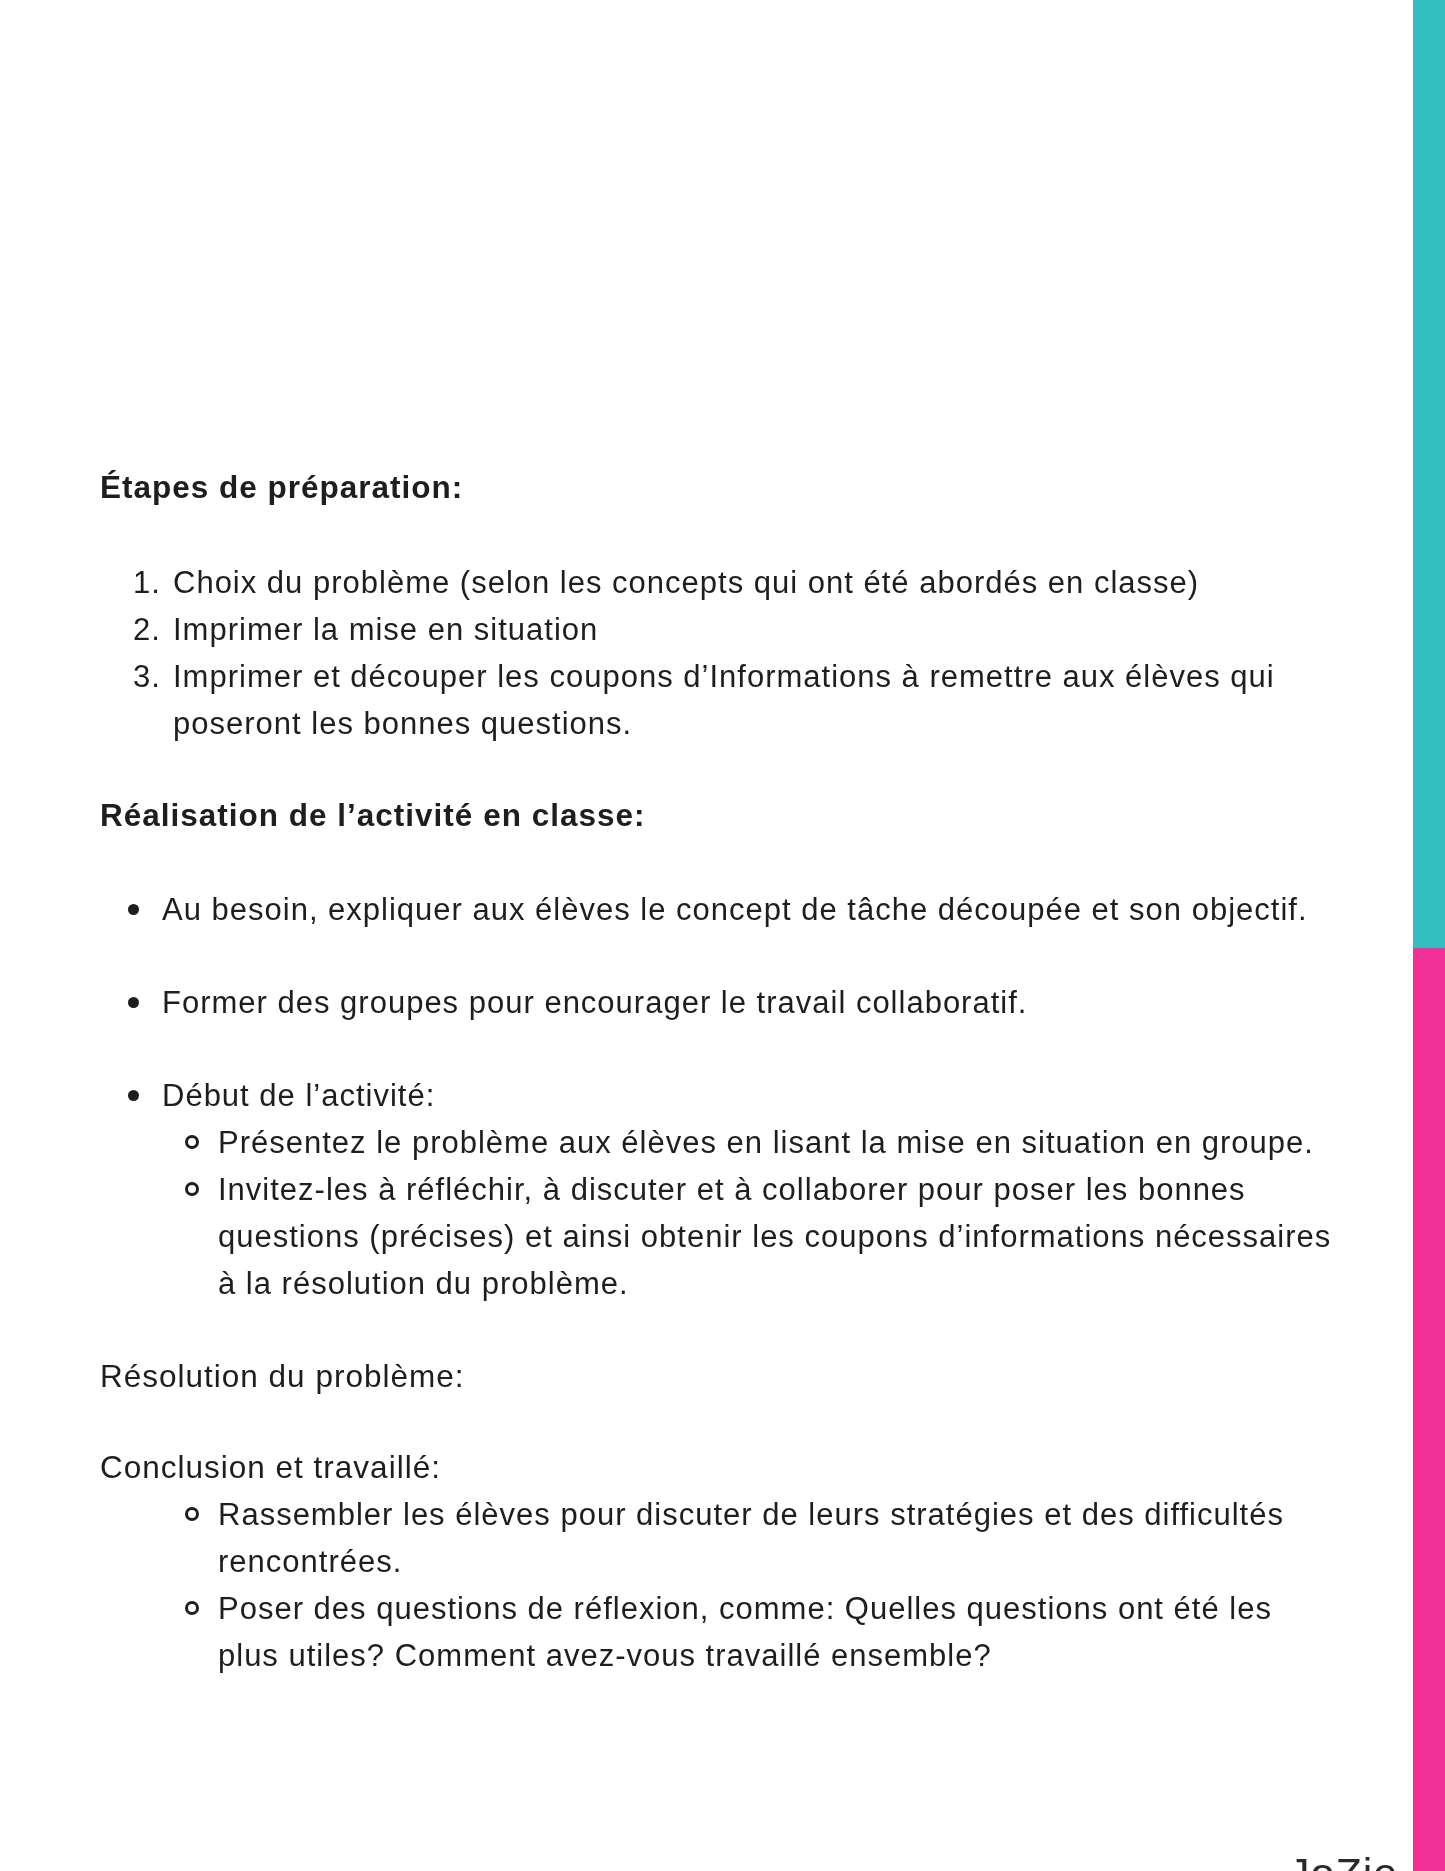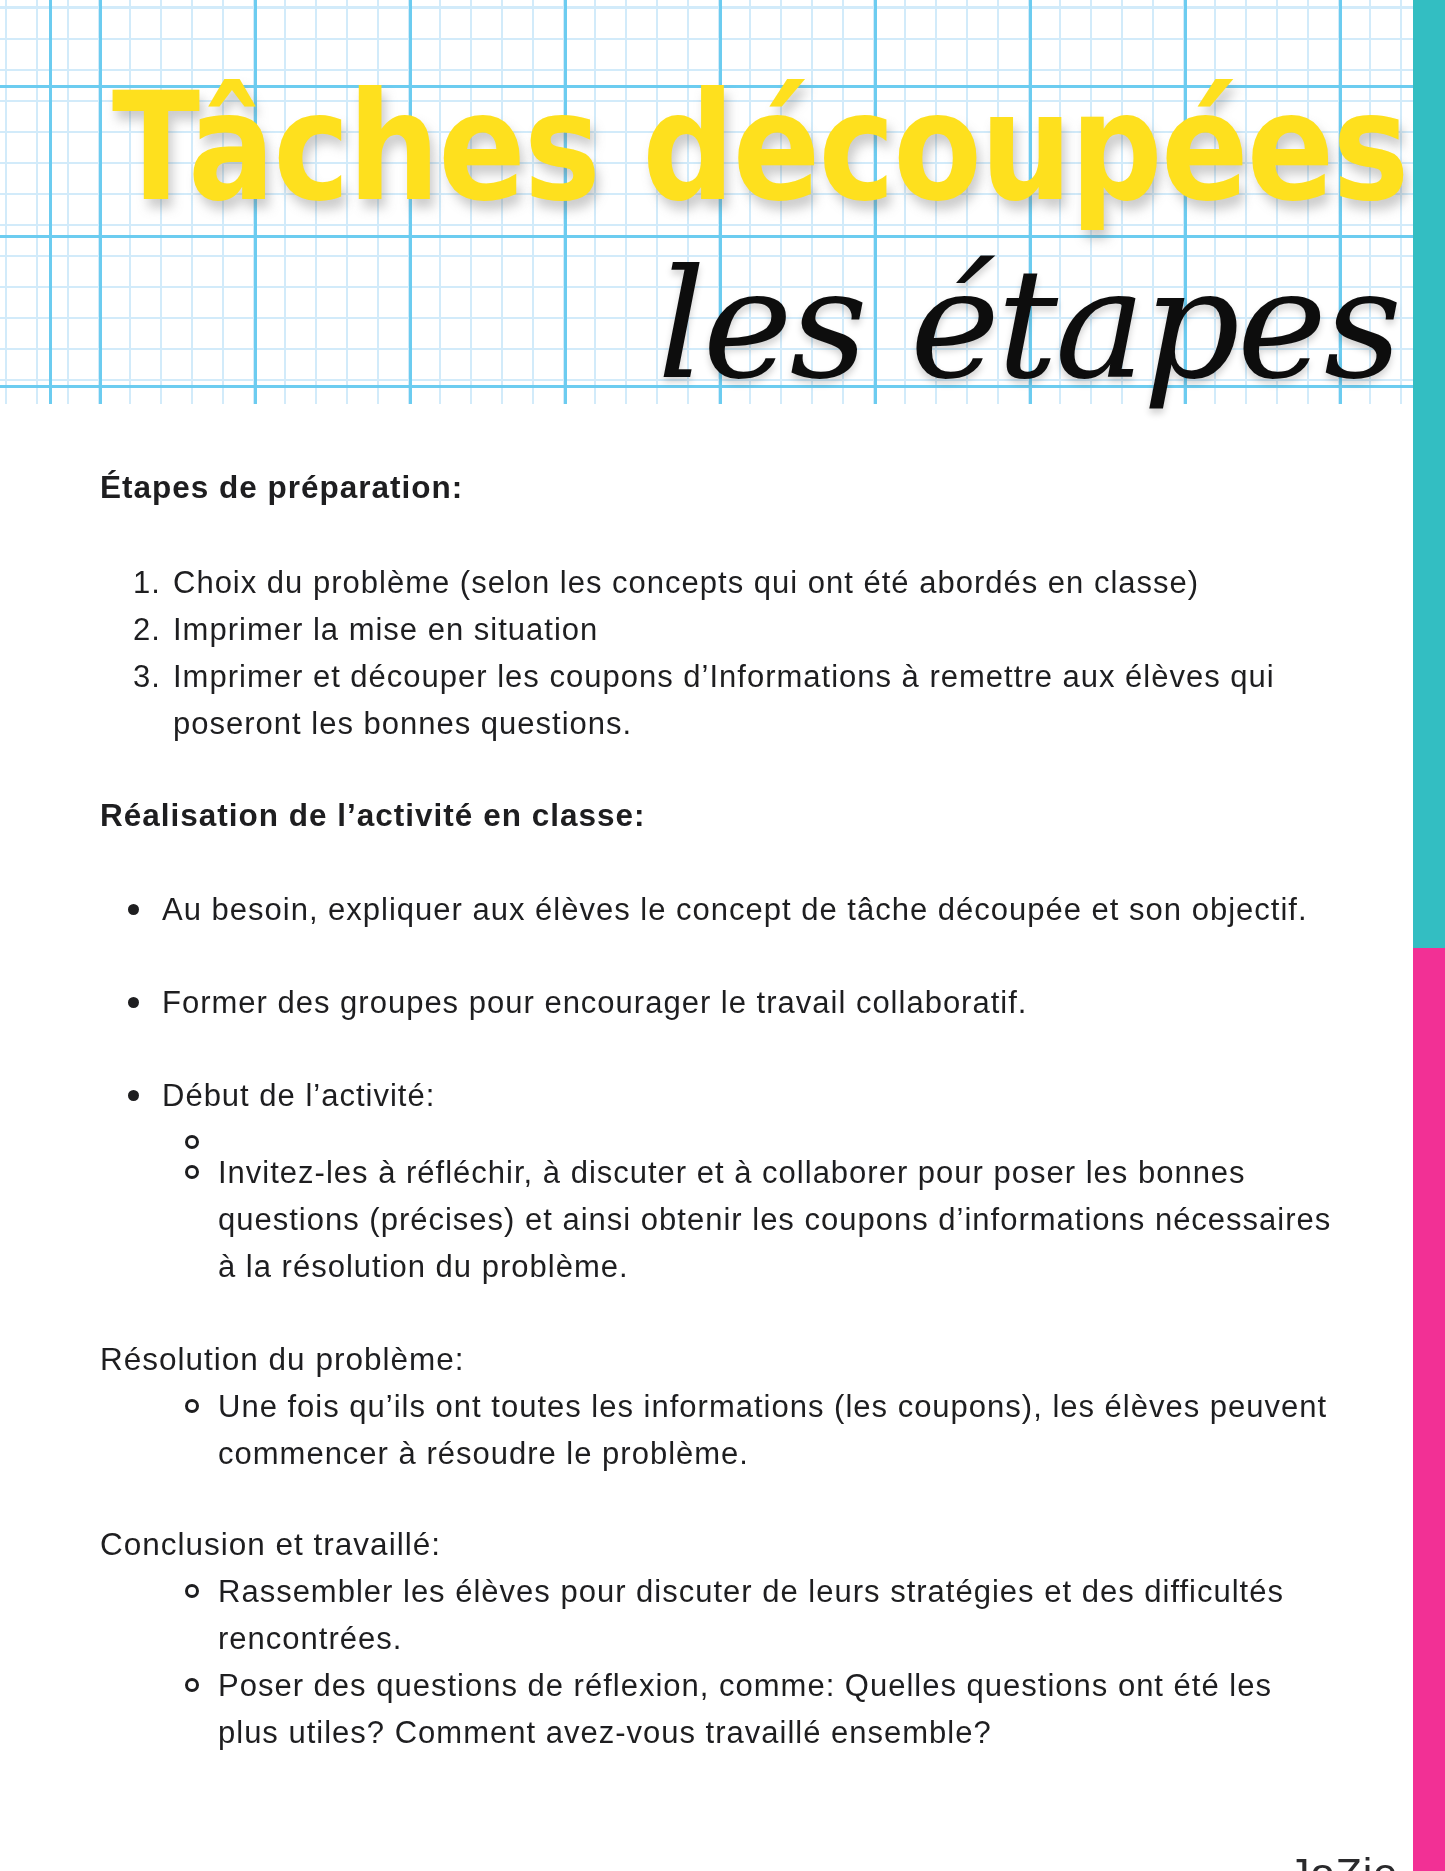--- a/index.html
+++ b/index.html
@@ -82,24 +82,20 @@
   .signature {
     position:absolute; left:1288px; top:1849px;
     font-size:43px; letter-spacing:1px; color:#2a2a2c; z-index:4;
   }
 </style>
 </head>
 <body>
 
 <div class="page">
 
-  <div class="grid-header">
-    <div class="main-title">Tâches découpées</div>
-    <div class="script-subtitle">les étapes</div>
-  </div>
 
   <aside class="side-teal"></aside>
   <aside class="side-pink"></aside>
 
   <main class="content">
 
     <h2 class="heading strong">Étapes de préparation:</h2>
 
     <ol class="num-list">
       <li>
@@ -138,37 +134,32 @@
       <li>
         <div class="bullet-row">
           <span class="dot-wrap">
               <span class="dot-icon"></span>
             </span>
           <span class="txt">Début de l’activité:</span>
         </div>
         <ul class="sub-list">
           <li>
             <span class="circle-icon"></span>
+            <span class="txt">Présentez le problème aux élèves en lisant la mise en situation en groupe.</span>
           </li>
           <li>
             <span class="circle-icon"></span>
             <span class="txt">Invitez-les à réfléchir, à discuter et à collaborer pour poser les bonnes questions (précises) et ainsi obtenir les coupons d’informations nécessaires à la résolution du problème.</span>
           </li>
         </ul>
       </li>
     </ul>
 
     <section class="plain-section">
       <h2 class="heading">Résolution du problème:</h2>
-      <ul class="sub-list">
-        <li>
-          <span class="circle-icon"></span>
-          <span class="txt">Une fois qu’ils ont toutes les informations (les coupons), les élèves peuvent commencer à résoudre le problème.</span>
-        </li>
-      </ul>
     </section>
 
     <section class="plain-section">
       <h2 class="heading">Conclusion et travaillé:</h2>
       <ul class="sub-list">
         <li>
           <span class="circle-icon"></span>
           <span class="txt">Rassembler les élèves pour discuter de leurs stratégies et des difficultés rencontrées.</span>
         </li>
         <li>

